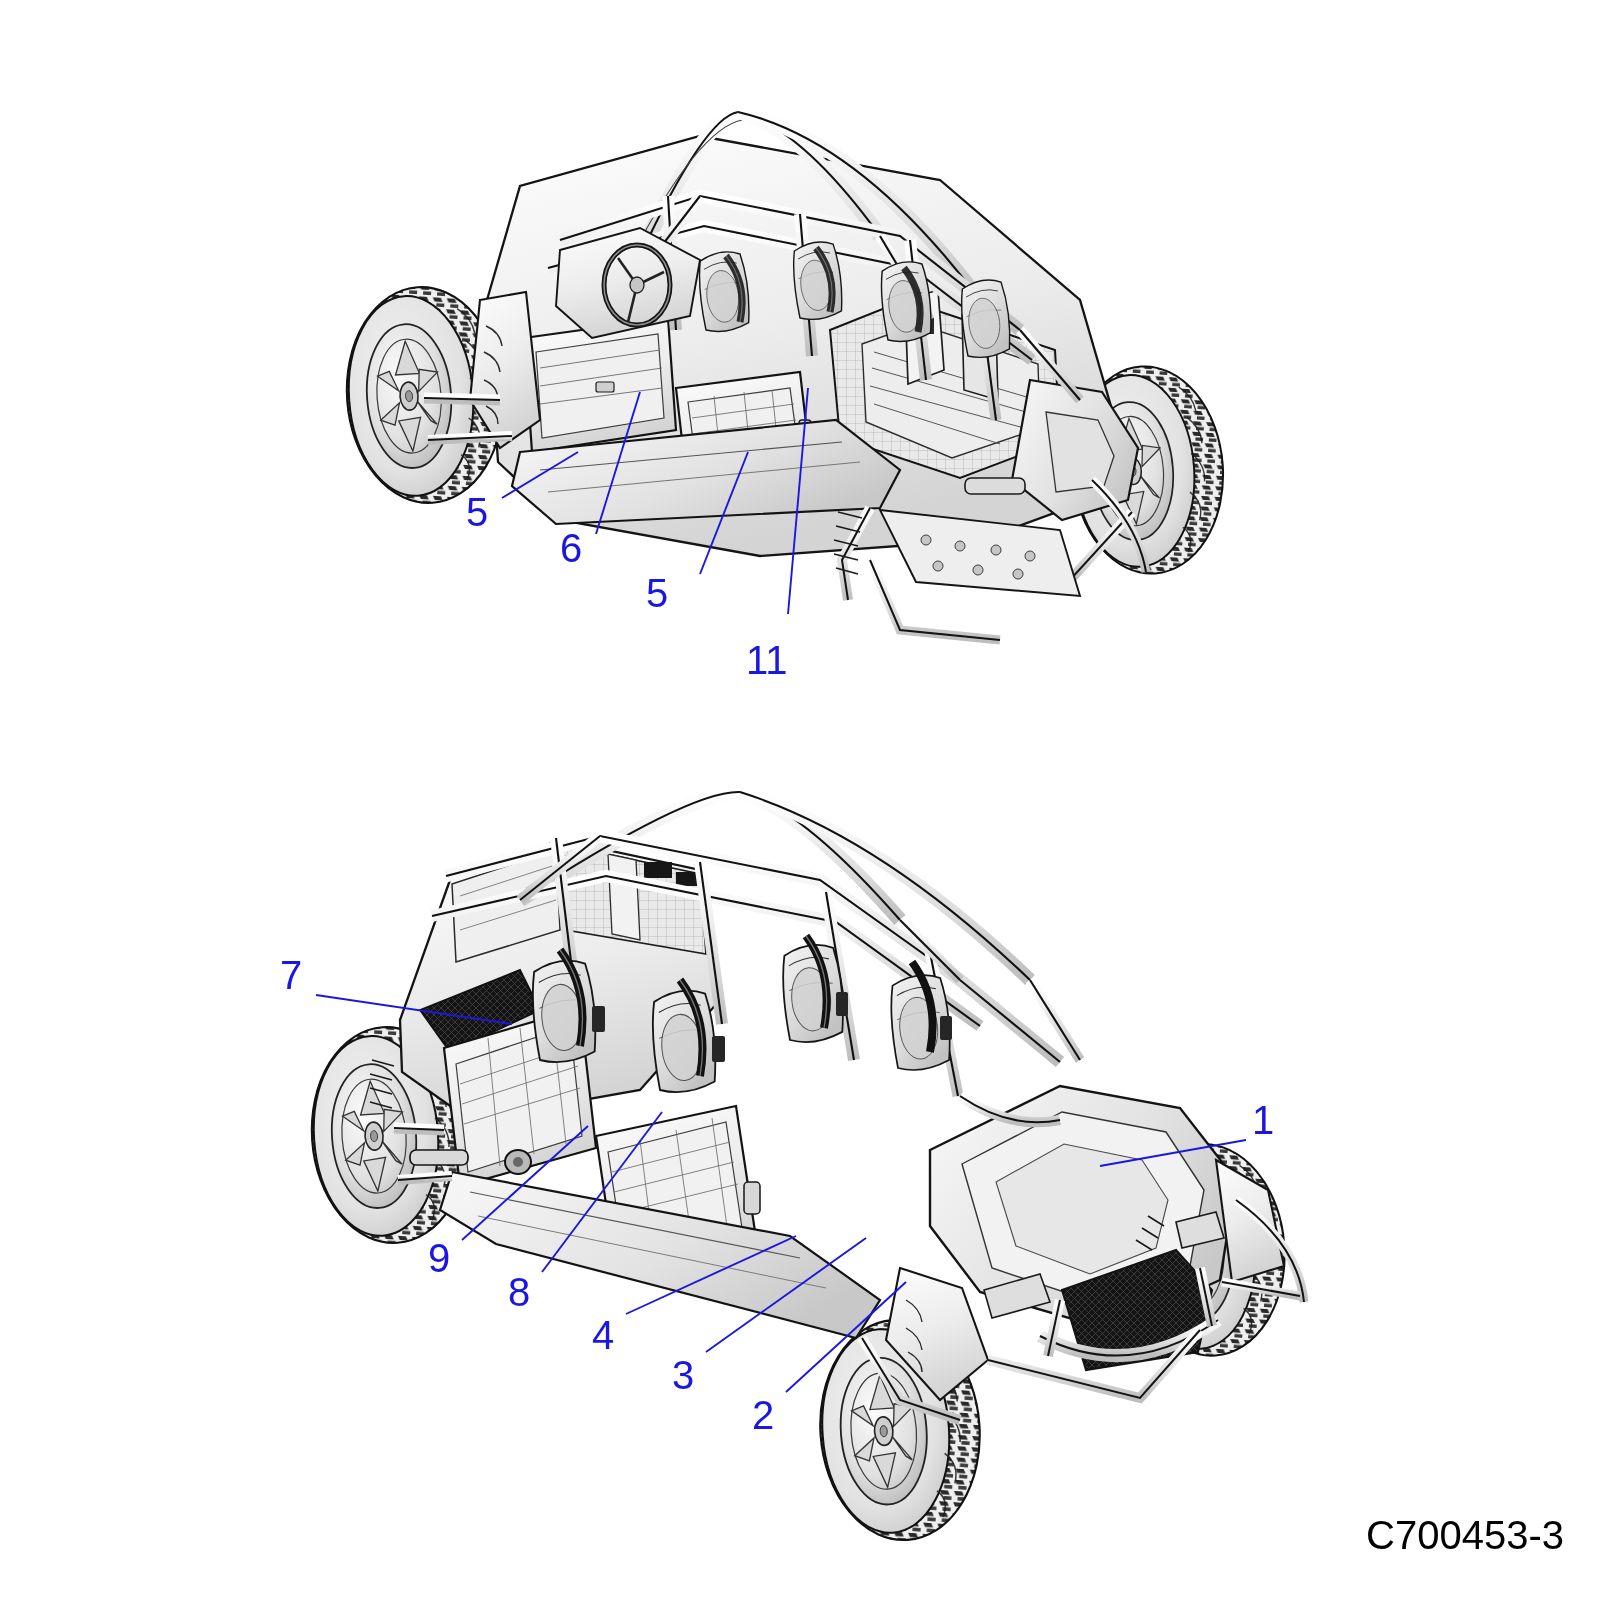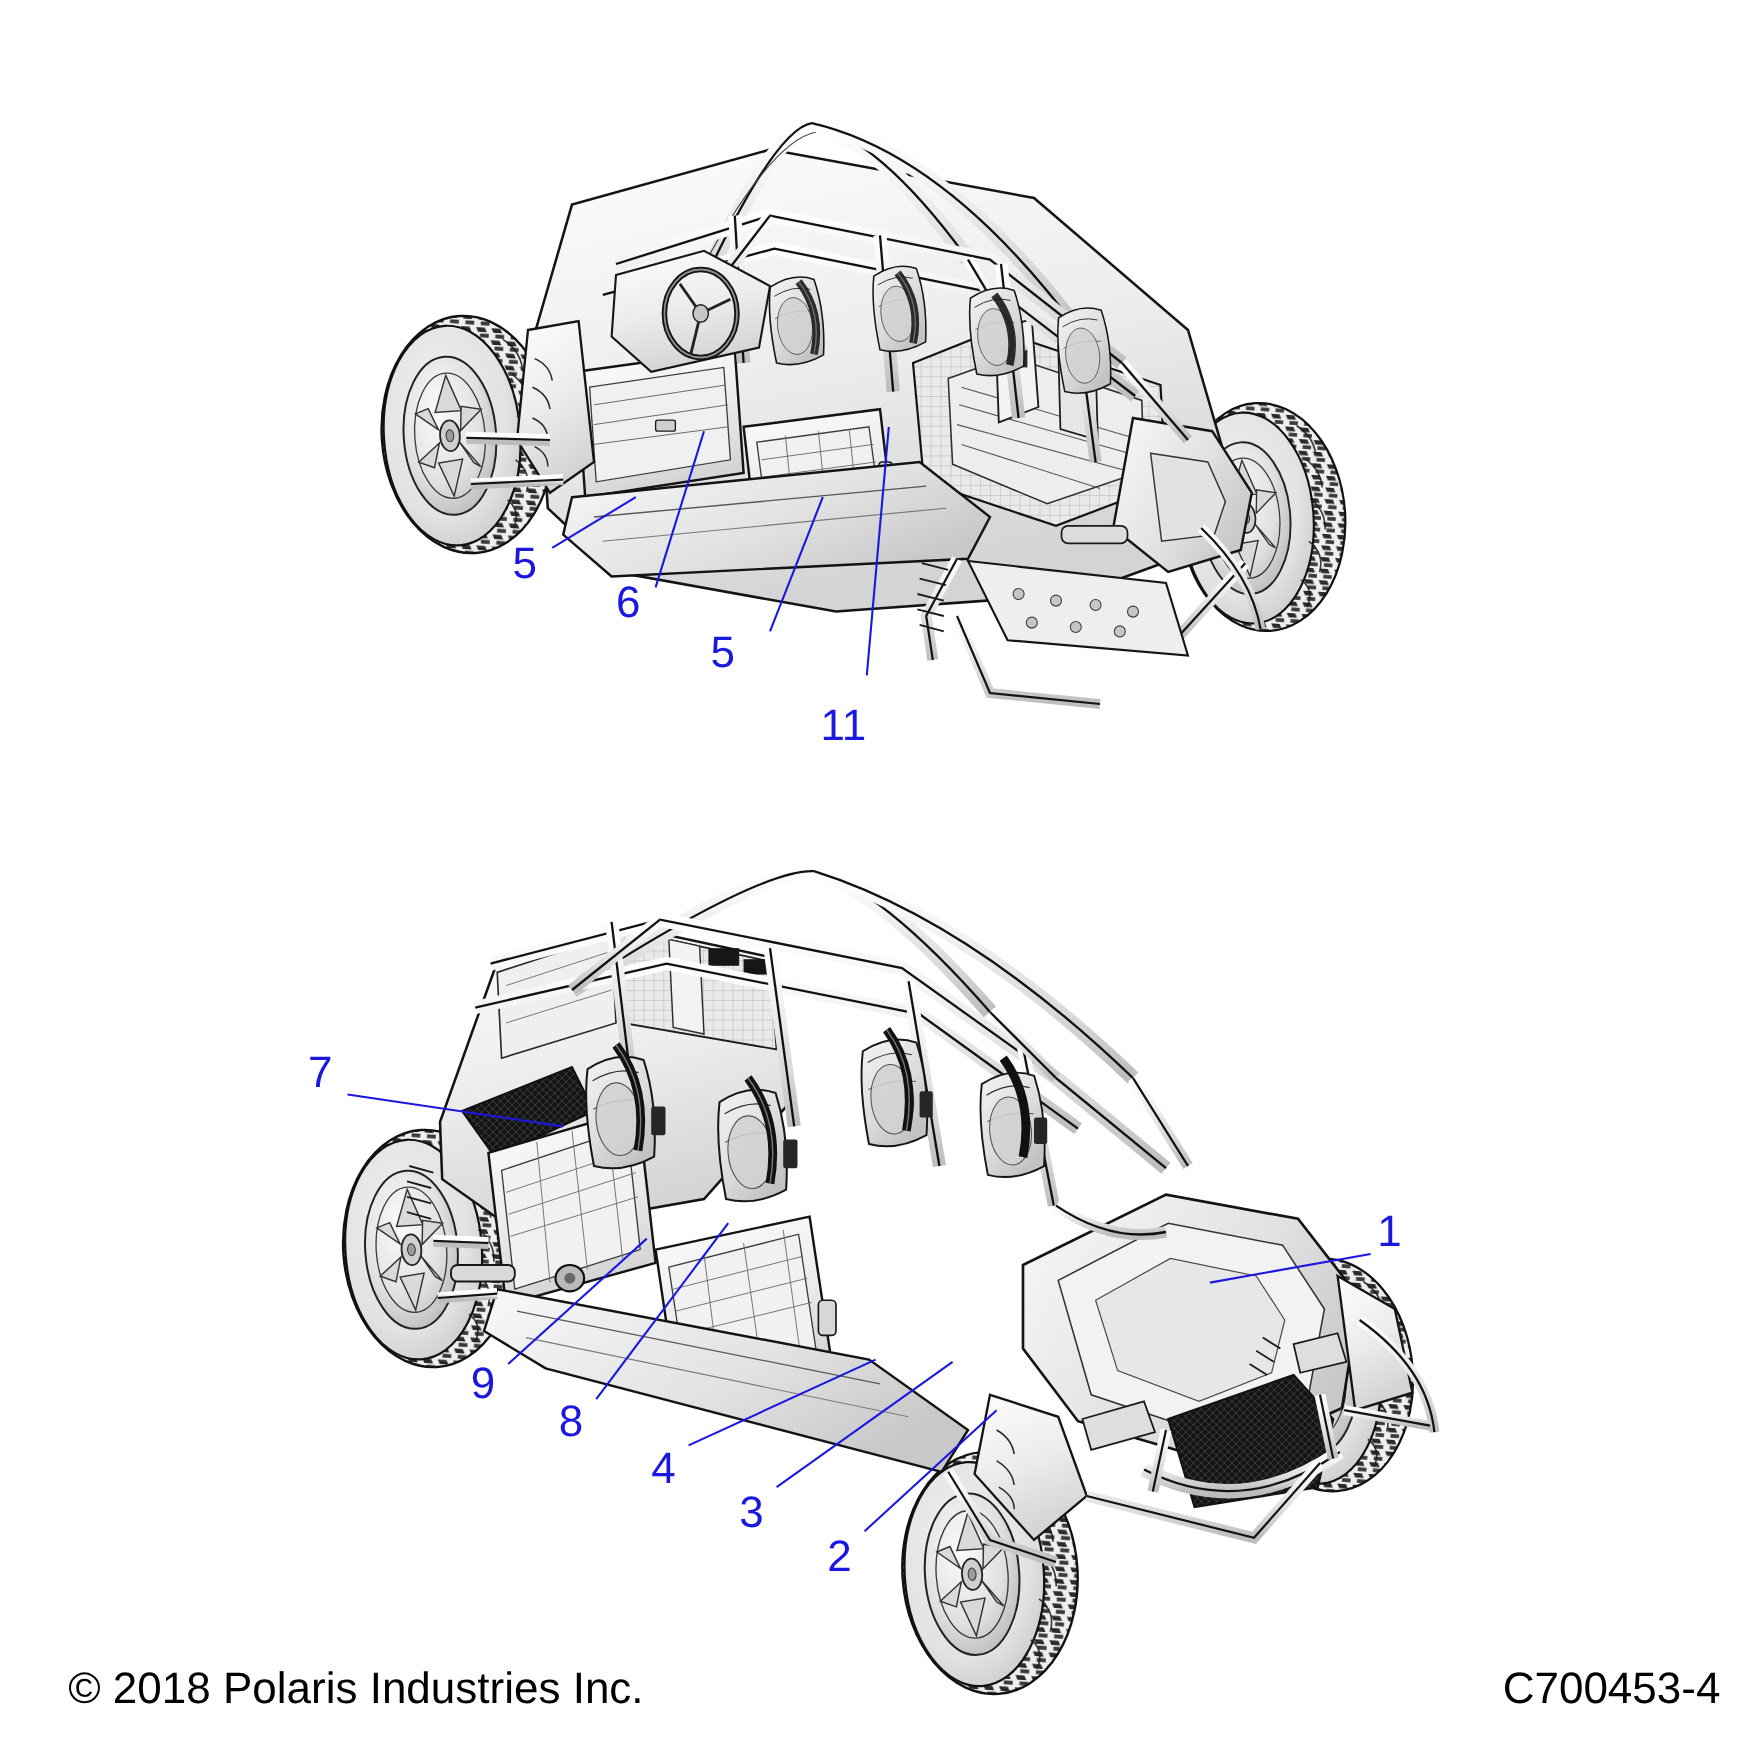--- a/index.html
+++ b/index.html
@@ -512,16 +512,15 @@
     <span class="callout-label" style="left:746px; top:640px;">11</span>
     <span class="callout-label" style="left:280px; top:955px;">7</span>
     <span class="callout-label" style="left:428px; top:1238px;">9</span>
     <span class="callout-label" style="left:508px; top:1272px;">8</span>
     <span class="callout-label" style="left:592px; top:1315px;">4</span>
     <span class="callout-label" style="left:672px; top:1355px;">3</span>
     <span class="callout-label" style="left:752px; top:1395px;">2</span>
     <span class="callout-label" style="left:1252px; top:1100px;">1</span>
   </div>
 
-  <div class="footer-left">© 2018 Polaris Industries Inc.</div>
-  <div class="footer-right">C700453-4</div>
+  <div class="footer-right">C700453-3</div>
 
 </div>
 
 </body></html>

